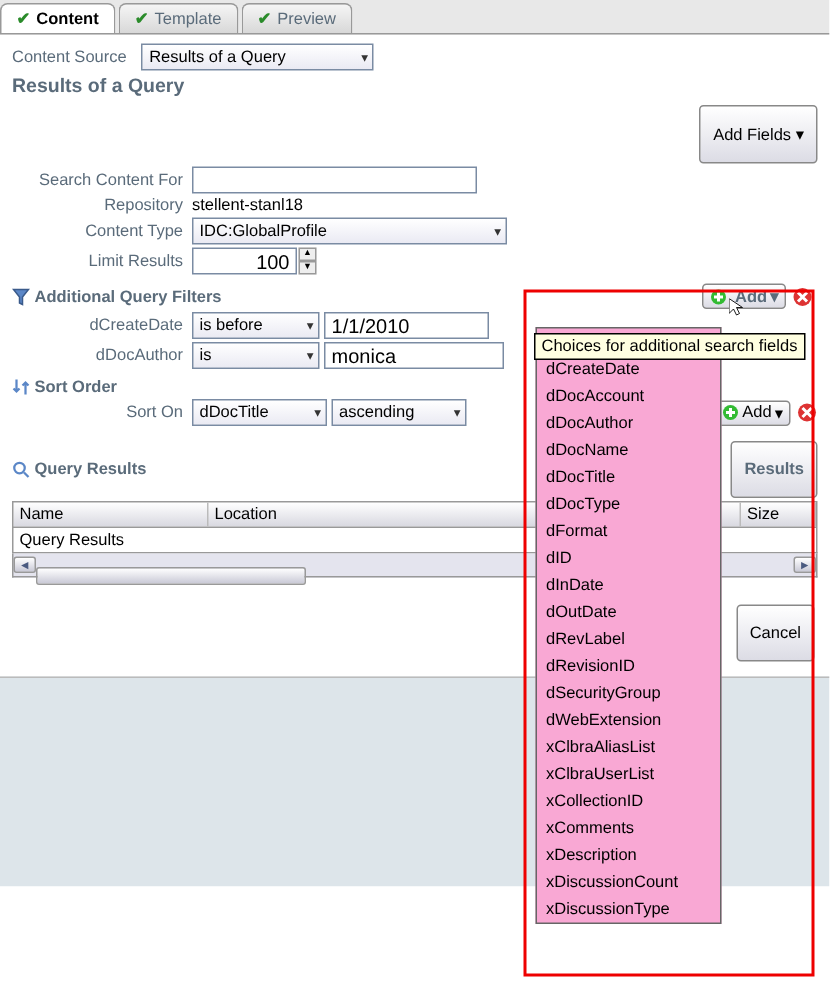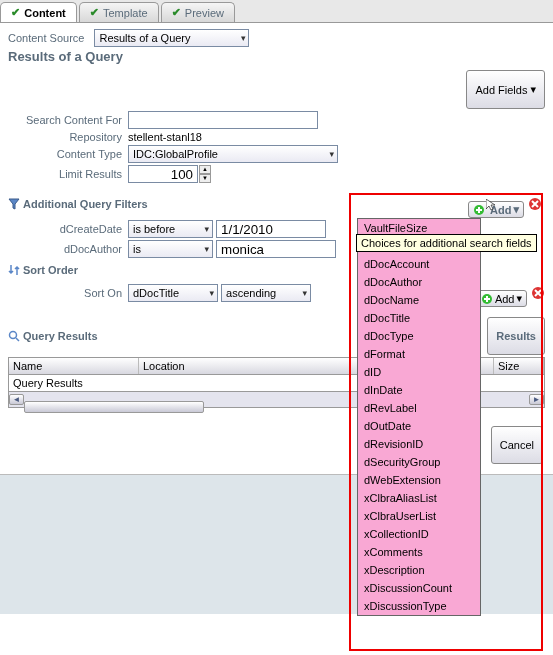--- a/index.html
+++ b/index.html
@@ -18,21 +18,21 @@
 .subhdr { display: flex; align-items: center; color: #5a6b7a; font-weight: bold; font-size: 11px; margin: 6px 0 2px; }
 .subhdr svg { margin-right: 3px; }
 .btn { background: linear-gradient(#fff,#dcdce5); border: 1px solid #888; border-radius: 3px; padding: 12px 8px; cursor: pointer; display: inline-flex; align-items: center; font-size: 11px; }
 .right { margin-left: auto; }
 .spin { display: inline-flex; align-items: center; }
 .spin .inp { width: 70px; text-align: right; }
 .spin .arrows { display: flex; flex-direction: column; margin-left: 1px; }
 .spin .arrows span { font-size: 6px; line-height: 7px; border: 1px solid #999; background: #eee; width: 12px; text-align: center; cursor: pointer; }
 .red-box { border: 2px solid #e00; position: absolute; }
 .add-bar { display: flex; align-items: center; gap: 4px; }
-.add-btn { display: flex; align-items: center; background: linear-gradient(#fff,#dcdce5); border: 1px solid #888; border-radius: 3px; padding: 1px 4px; cursor: pointer; font-size: 11px; margin-top: 12px; }
+.add-btn { display: flex; align-items: center; background: linear-gradient(#fff,#dcdce5); border: 1px solid #888; border-radius: 3px; padding: 1px 4px; cursor: pointer; font-size: 11px; }
 .plus { width: 12px; height: 12px; }
 .x { width: 14px; height: 14px; }
 .tooltip { position: absolute; background: #ffffe1; border: 1px solid #000; padding: 2px 4px; font-size: 11px; white-space: nowrap; z-index: 50; }
 .drop { position: absolute; background: #f9a8d4; border: 1px solid #666; width: 124px; max-height: 430px; overflow: hidden; z-index: 40; }
 .drop div { padding: 3px 6px; cursor: pointer; font-size: 11px; white-space: nowrap; }
 .results-hdr { display: flex; background: linear-gradient(#fff,#d8d8e0); border: 1px solid #999; }
 .results-hdr div { border-right: 1px solid #bbb; padding: 2px 4px; }
 .results-body { border: 1px solid #999; border-top: none; }
 .results-row { padding: 2px 4px; }
 .hscroll { display: flex; background: #e4e4ee; border: 1px solid #999; border-top: none; height: 16px; align-items: center; }
@@ -180,34 +180,34 @@
 
 </div>
 
 <div class="footer-btns">
   <span class="btn">Cancel</span>
 </div>
 
 <div class="bottom-shade"></div>
 
 <div class="red-box" style="left:349px;top:193px;width:194px;height:458px"></div>
-<div class="tooltip" style="left:356px;top:234px">Choices for additional search fields</div>
+<div class="tooltip" style="left:356px;top:222px">Choices for additional search fields</div>
 <div class="drop" id="drop" style="left:357px;top:218px">
     <div>VaultFileSize</div>
     <div>dCreateDate</div>
     <div>dDocAccount</div>
     <div>dDocAuthor</div>
     <div>dDocName</div>
     <div>dDocTitle</div>
     <div>dDocType</div>
     <div>dFormat</div>
     <div>dID</div>
     <div>dInDate</div>
+    <div>dOutDate</div>
     <div>dRevLabel</div>
-    <div>dOutDate</div>
     <div>dRevisionID</div>
     <div>dSecurityGroup</div>
     <div>dWebExtension</div>
     <div>xClbraAliasList</div>
     <div>xClbraUserList</div>
     <div>xCollectionID</div>
     <div>xComments</div>
     <div>xDescription</div>
     <div>xDiscussionCount</div>
     <div>xDiscussionType</div>

